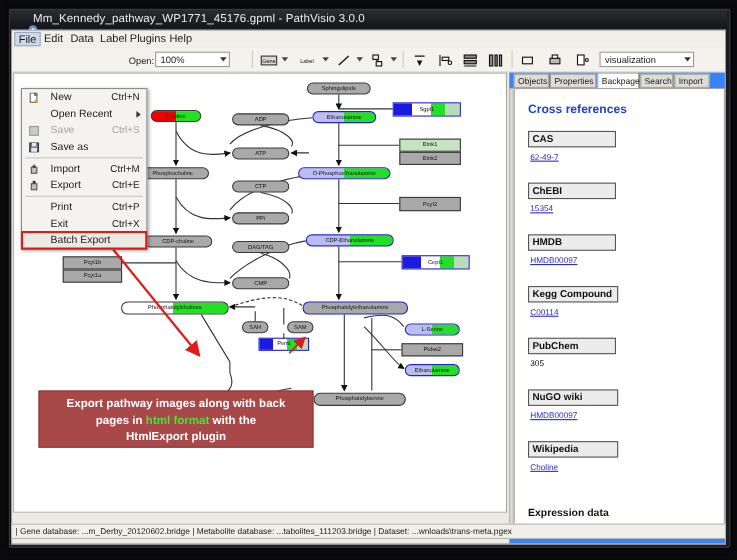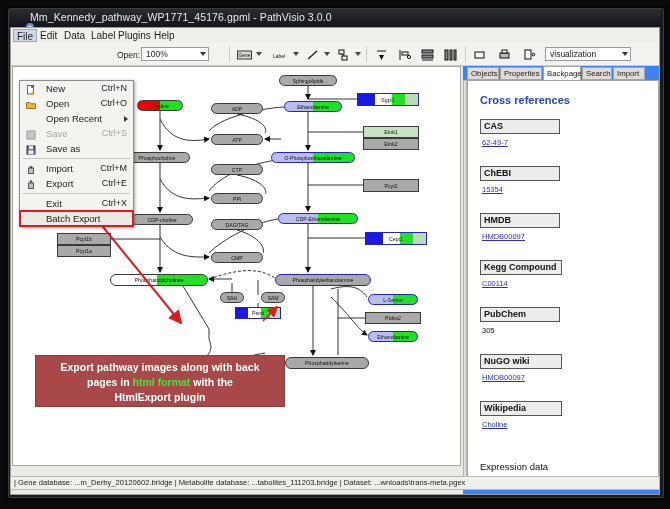--- a/index.html
+++ b/index.html
@@ -60,21 +60,21 @@
   .tabstrip{position:absolute;left:4px;top:0;width:192px;height:14px;}
   .tab{position:absolute;top:1px;height:13px;line-height:12px;font-size:7.8px;color:#1b1b1b;
      background:#dedcd6;border:1px solid #a7a5a0;box-sizing:border-box;padding:0 3px;}
   .tab.sel{background:#fff;top:0;height:15px;line-height:14px;border-bottom-color:#fff;font-weight:normal;}
   .backpage{position:absolute;left:4px;top:14px;width:192px;height:400px;background:#fff;border:1px solid #a7a5a0;box-sizing:border-box;overflow:hidden;}
   .bp-title{position:absolute;left:12px;top:13px;font-size:11px;font-weight:bold;color:#2642c8;}
   .bp-sec{position:absolute;left:12px;width:80px;height:15px;background:#ececec;border:1px solid #565656;box-sizing:border-box;
      font-size:9px;font-weight:bold;color:#111;line-height:13px;padding-left:3px;}
   .bp-val{position:absolute;left:14px;font-size:7.5px;color:#2b2bd0;text-decoration:underline;}
   .bp-val.plain{color:#111;text-decoration:none;}
-  .bp-expr{position:absolute;left:12px;top:380px;font-size:9.5px;font-weight:normal;color:#111;}
+  .bp-expr{position:absolute;left:12px;top:380px;font-size:9.5px;font-weight:bold;color:#111;}
   .vscroll{position:absolute;left:0;top:14px;width:4px;height:400px;background:#e0ded8;border:1px solid #b5b3ad;box-sizing:border-box;}
   .statusstrip{position:absolute;left:10px;top:476px;width:650px;height:14px;background:#f0efe9;border:1px solid #b9b7b1;box-sizing:border-box;
      font-size:7.6px;color:#1b1b1b;line-height:12px;padding-left:3px;white-space:nowrap;overflow:hidden;}
   .sel-handle{position:absolute;width:4px;height:4px;background:#ffe400;border:1px solid #6b6b00;box-sizing:border-box;}
 </style>
 </head>
 <body>
 
 <div class="screen">
 
@@ -406,42 +406,40 @@
       </div>
     </div>
 
     <div class="dropdown">
       <div id="dd-list">
           <div class="dd-item"><span class="dd-ico"><svg viewBox="0 0 10 10">
                 <rect x="1.5" y="0.5" width="6" height="8.5" fill="#fff" stroke="#666"></rect>
                 <path d="M5.5 0.5 L7.5 2.5 H5.5 Z" fill="#ccc" stroke="#666"></path>
                 <path d="M7 6 L7 9 M5.5 7.5 L8.5 7.5" stroke="#e8a200" stroke-width="1"></path>
               </svg></span><span>New</span><span class="acc">Ctrl+N</span></div>
-          <div class="dd-item"><span class="dd-ico"><svg viewBox="0 0 10 10">
-                <path d="M0.5 2.5 H4 L5 3.8 H9.5 V8.5 H0.5 Z" fill="#f0b43c" stroke="#9a7220"></path>
-              </svg></span><span>Open</span><span class="acc">Ctrl+O</span></div>
           <div class="dd-item"><span>Open Recent</span><span class="dd-sub"></span></div>
           <div class="dd-item disabled"><span class="dd-ico"><svg viewBox="0 0 10 10">
                 <rect x="1" y="1" width="8" height="8" fill="#c9c9c9" stroke="#999"></rect>
               </svg></span><span>Save</span><span class="acc">Ctrl+S</span></div>
           <div class="dd-item"><span class="dd-ico"><svg viewBox="0 0 10 10">
                 <rect x="1" y="1" width="8" height="8" fill="#5a6d8a" stroke="#2f3b4d"></rect>
                 <rect x="3" y="1" width="4" height="3.2" fill="#e8e8e8"></rect>
                 <rect x="2.4" y="5.4" width="5.2" height="3.6" fill="#e8e8e8"></rect>
               </svg></span><span>Save as</span></div>
           <div class="dd-sep"></div>
           <div class="dd-item"><span class="dd-ico"><svg viewBox="0 0 10 10">
                 <rect x="2.5" y="3" width="5" height="5.5" fill="#bfbfbf" stroke="#555"></rect>
                 <path d="M5 0.5 V2.8 M3.6 1.8 L5 3 L6.4 1.8" stroke="#333" fill="none"></path>
               </svg></span><span>Import</span><span class="acc">Ctrl+M</span></div>
           <div class="dd-item"><span class="dd-ico"><svg viewBox="0 0 10 10">
                 <rect x="2.5" y="3" width="5" height="5.5" fill="#bfbfbf" stroke="#555"></rect>
                 <path d="M5 3 V0.7 M3.6 1.9 L5 0.6 L6.4 1.9" stroke="#333" fill="none"></path>
               </svg></span><span>Export</span><span class="acc">Ctrl+E</span></div>
           <div class="dd-sep"></div>
+          <div class="dd-item"><span>Print</span><span class="acc">Ctrl+P</span></div>
           <div class="dd-item"><span>Exit</span><span class="acc">Ctrl+X</span></div>
           <div class="dd-item highlight"><span>Batch Export</span></div>
         </div>
     </div>
 
   </div>
 
   <div class="statusstrip">| Gene database: ...m_Derby_20120602.bridge | Metabolite database: ...tabolites_111203.bridge | Dataset: ...wnloads\trans-meta.pgex</div>
 
 </div>

